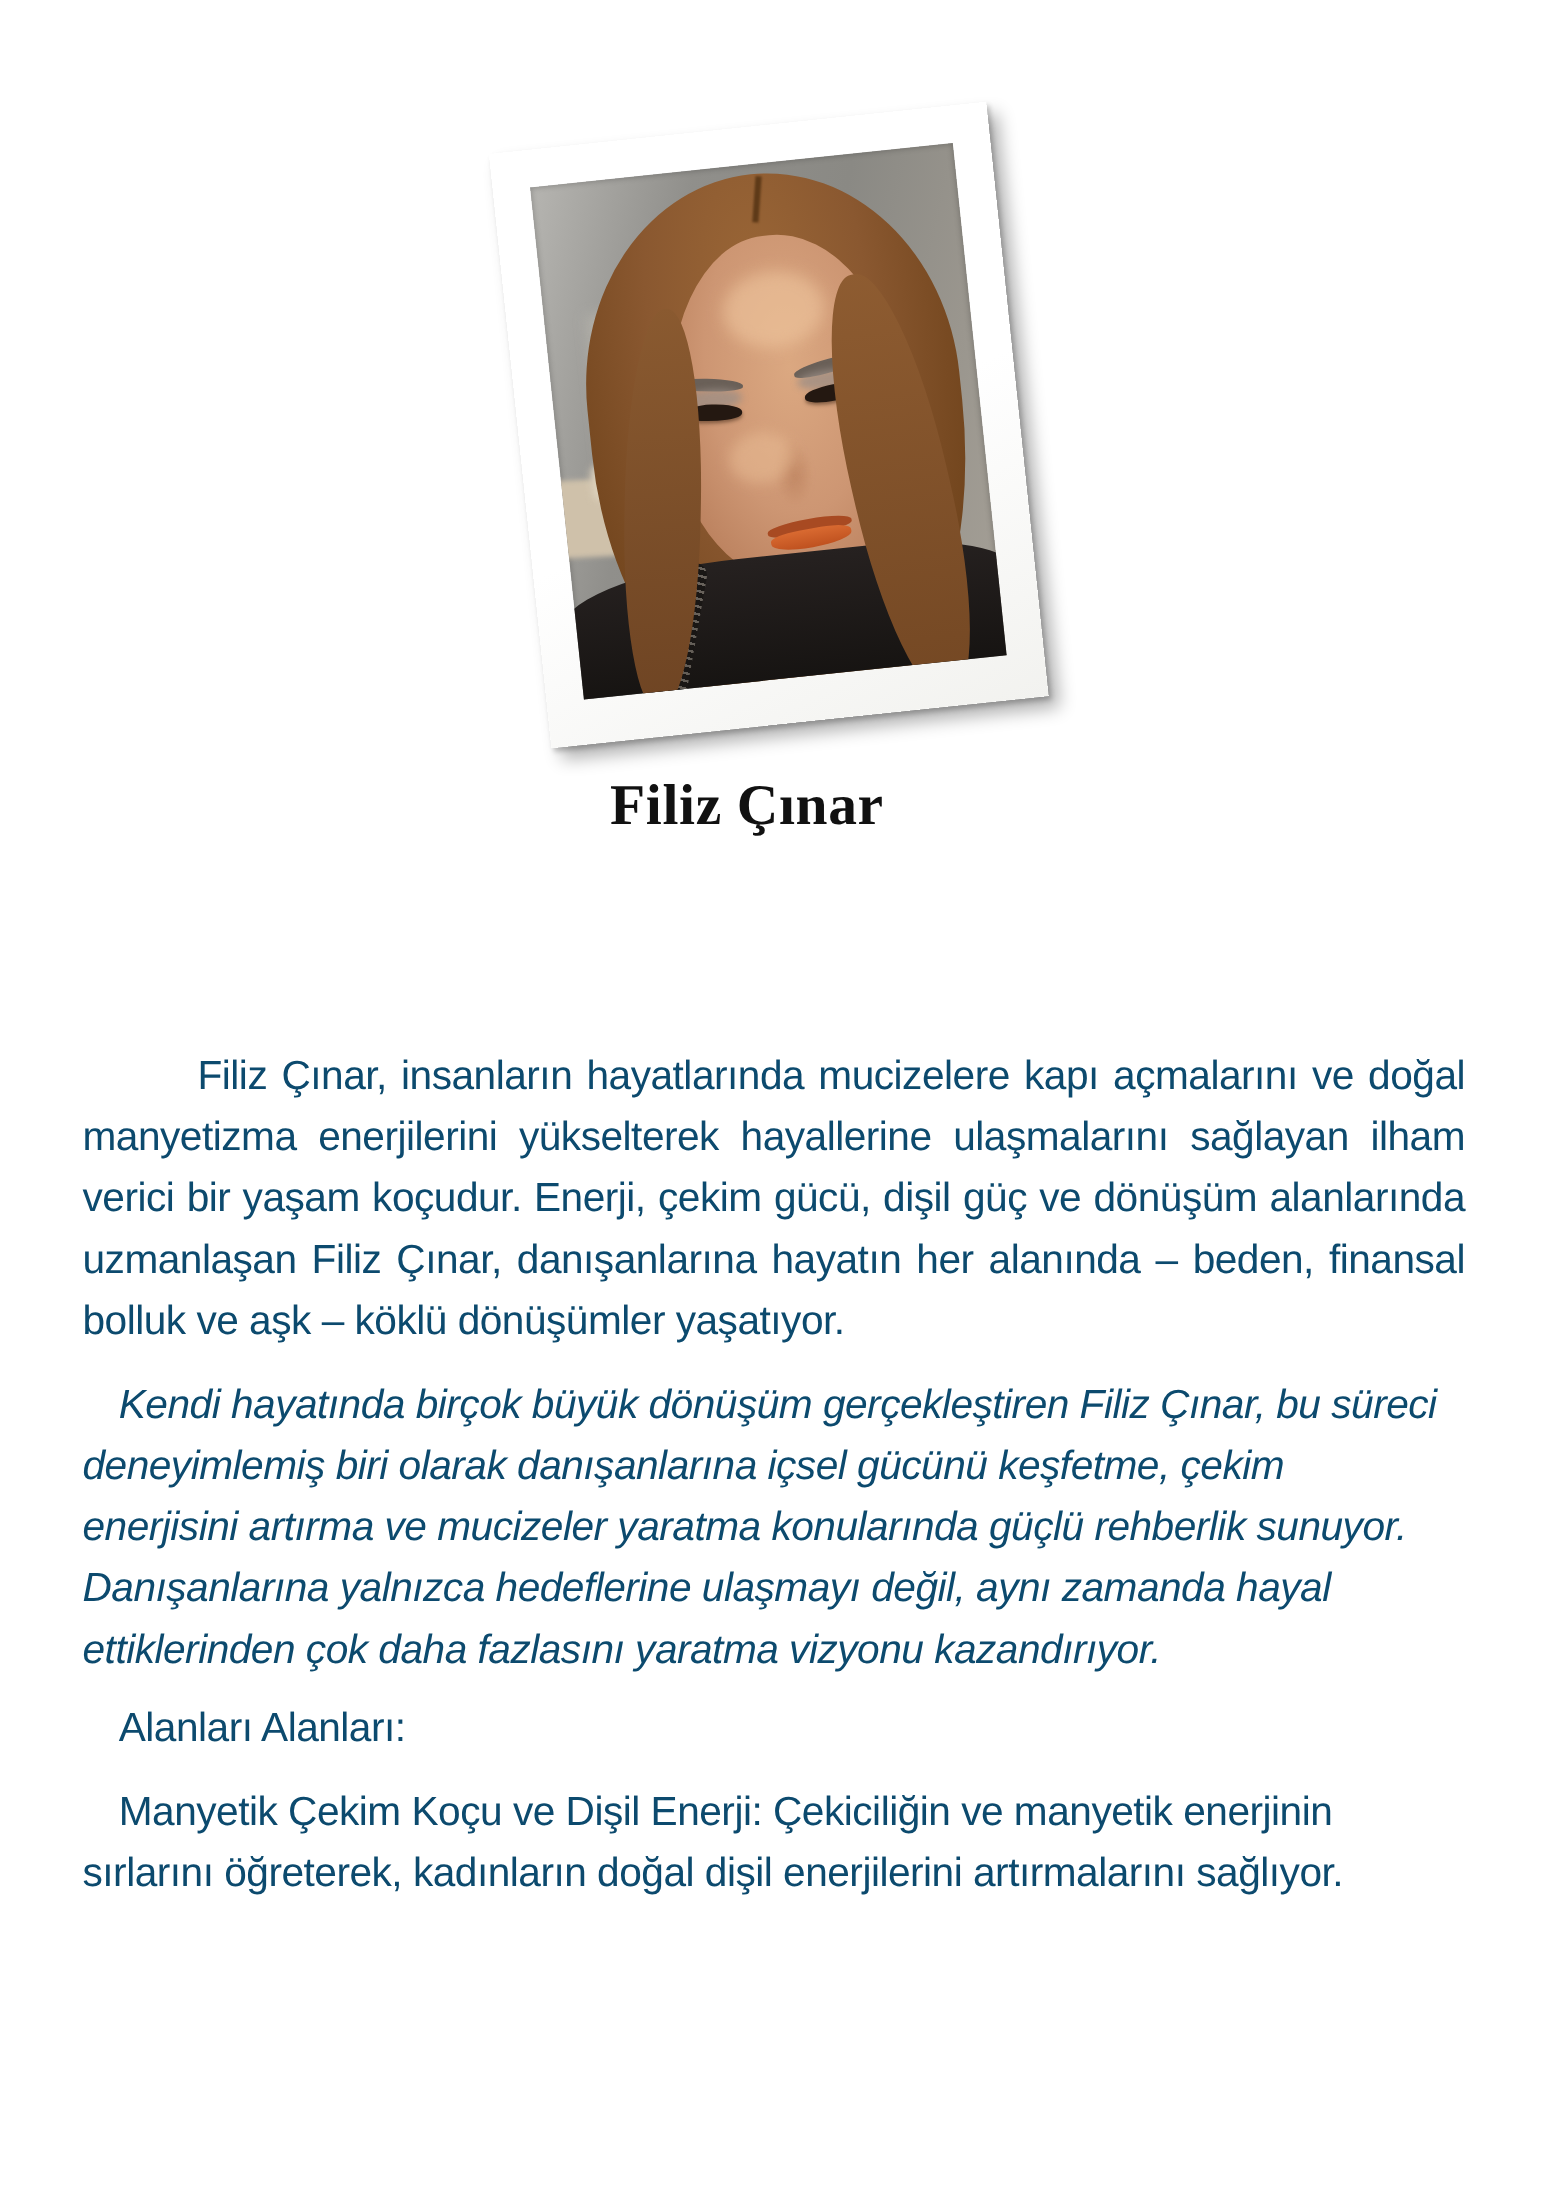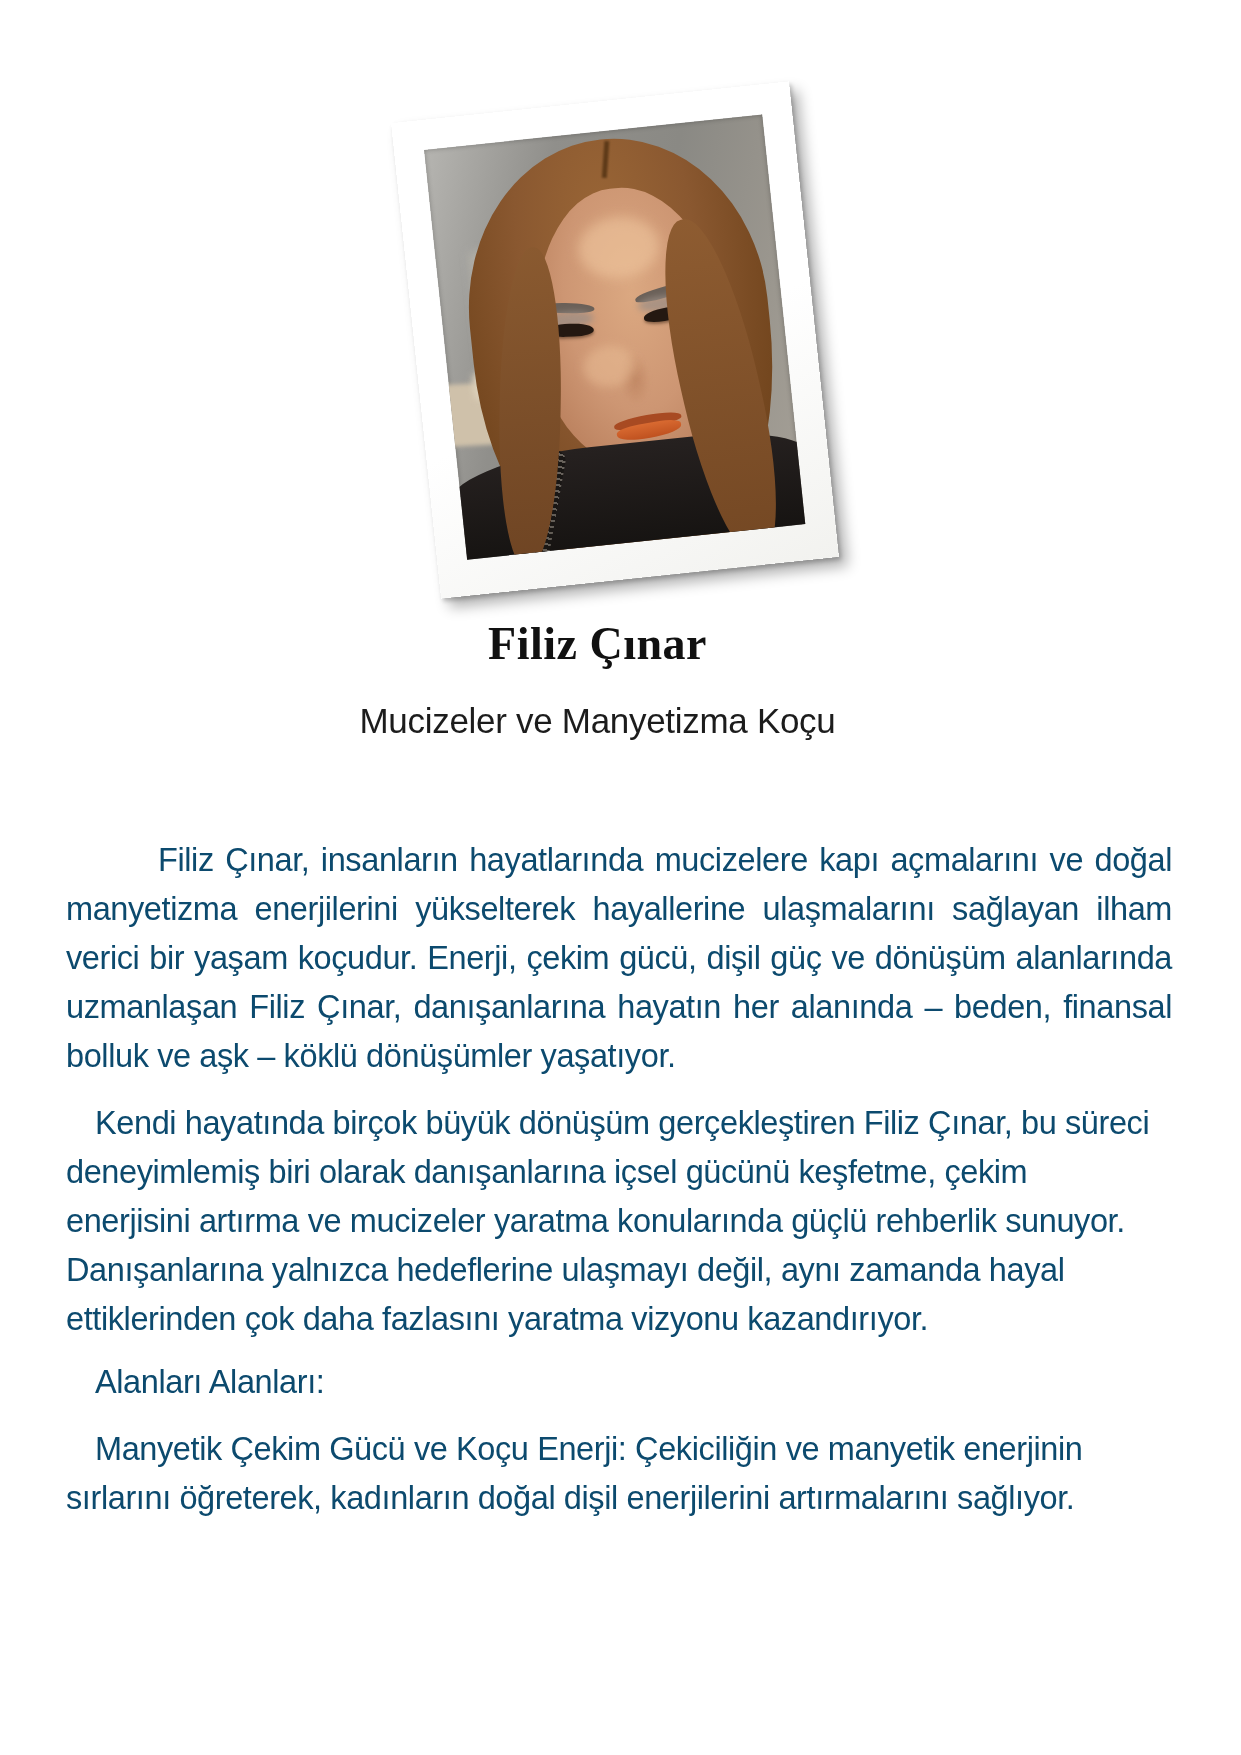--- a/index.html
+++ b/index.html
@@ -75,21 +75,21 @@
     font-size:35px;color:#1c1c1c;letter-spacing:-0.3px;
   }
 
   
   .col{
     position:absolute;left:66px;width:1106px;top:836px;
     font-size:32.5px;line-height:49px;letter-spacing:-0.4px;color:#0c4a6e;
   }
   .col p{margin:0;}
   .p-intro{text-align:justify;text-indent:92px;margin-bottom:18px !important;}
-  .p-second{text-indent:29px;max-width:1085px;margin-bottom:14px !important;}
+  .p-second{text-indent:29px;max-width:1085px;margin-bottom:14px !important;font-style:italic;}
   .p-heading{text-indent:29px;margin-bottom:18px !important;}
   .p-specialty{text-indent:29px;max-width:1085px;}
 </style>
 </head>
 <body>
 
 <div class="page">
 
   <div class="photo-wrap">
     <div class="photo">
@@ -113,22 +113,21 @@
       <div class="chin-shadow"></div>
       <div class="clothes"></div>
       <div class="sequins"></div>
       <div class="hair-front-l"></div>
       <div class="hair-front-r"></div>
     </div>
   </div>
 
   <h1 class="title">Filiz Çınar</h1>
 
-  <div class="subtitle">Mucizeler ve Manyetizma Koçu</div>
 
   <div class="col">
     <p class="p-intro">Filiz Çınar, insanların hayatlarında mucizelere kapı açmalarını ve doğal manyetizma enerjilerini yükselterek hayallerine ulaşmalarını sağlayan ilham verici bir yaşam koçudur. Enerji, çekim gücü, dişil güç ve dönüşüm alanlarında uzmanlaşan Filiz Çınar, danışanlarına hayatın her alanında – beden, finansal bolluk ve aşk – köklü dönüşümler yaşatıyor.</p>
     <p class="p-second">Kendi hayatında birçok büyük dönüşüm gerçekleştiren Filiz Çınar, bu süreci deneyimlemiş biri olarak danışanlarına içsel gücünü keşfetme, çekim enerjisini artırma ve mucizeler yaratma konularında güçlü rehberlik sunuyor. Danışanlarına yalnızca hedeflerine ulaşmayı değil, aynı zamanda hayal ettiklerinden çok daha fazlasını yaratma vizyonu kazandırıyor.</p>
     <p class="p-heading">Alanları Alanları:</p>
-    <p class="p-specialty">Manyetik Çekim Gücü ve Koçu Enerji: Çekiciliğin ve manyetik enerjinin sırlarını öğreterek, kadınların doğal dişil enerjilerini artırmalarını sağlıyor.</p>
+    <p class="p-specialty">Manyetik Çekim Koçu ve Dişil Enerji: Çekiciliğin ve manyetik enerjinin sırlarını öğreterek, kadınların doğal dişil enerjilerini artırmalarını sağlıyor.</p>
   </div>
 
 </div>
 
 </body></html>

